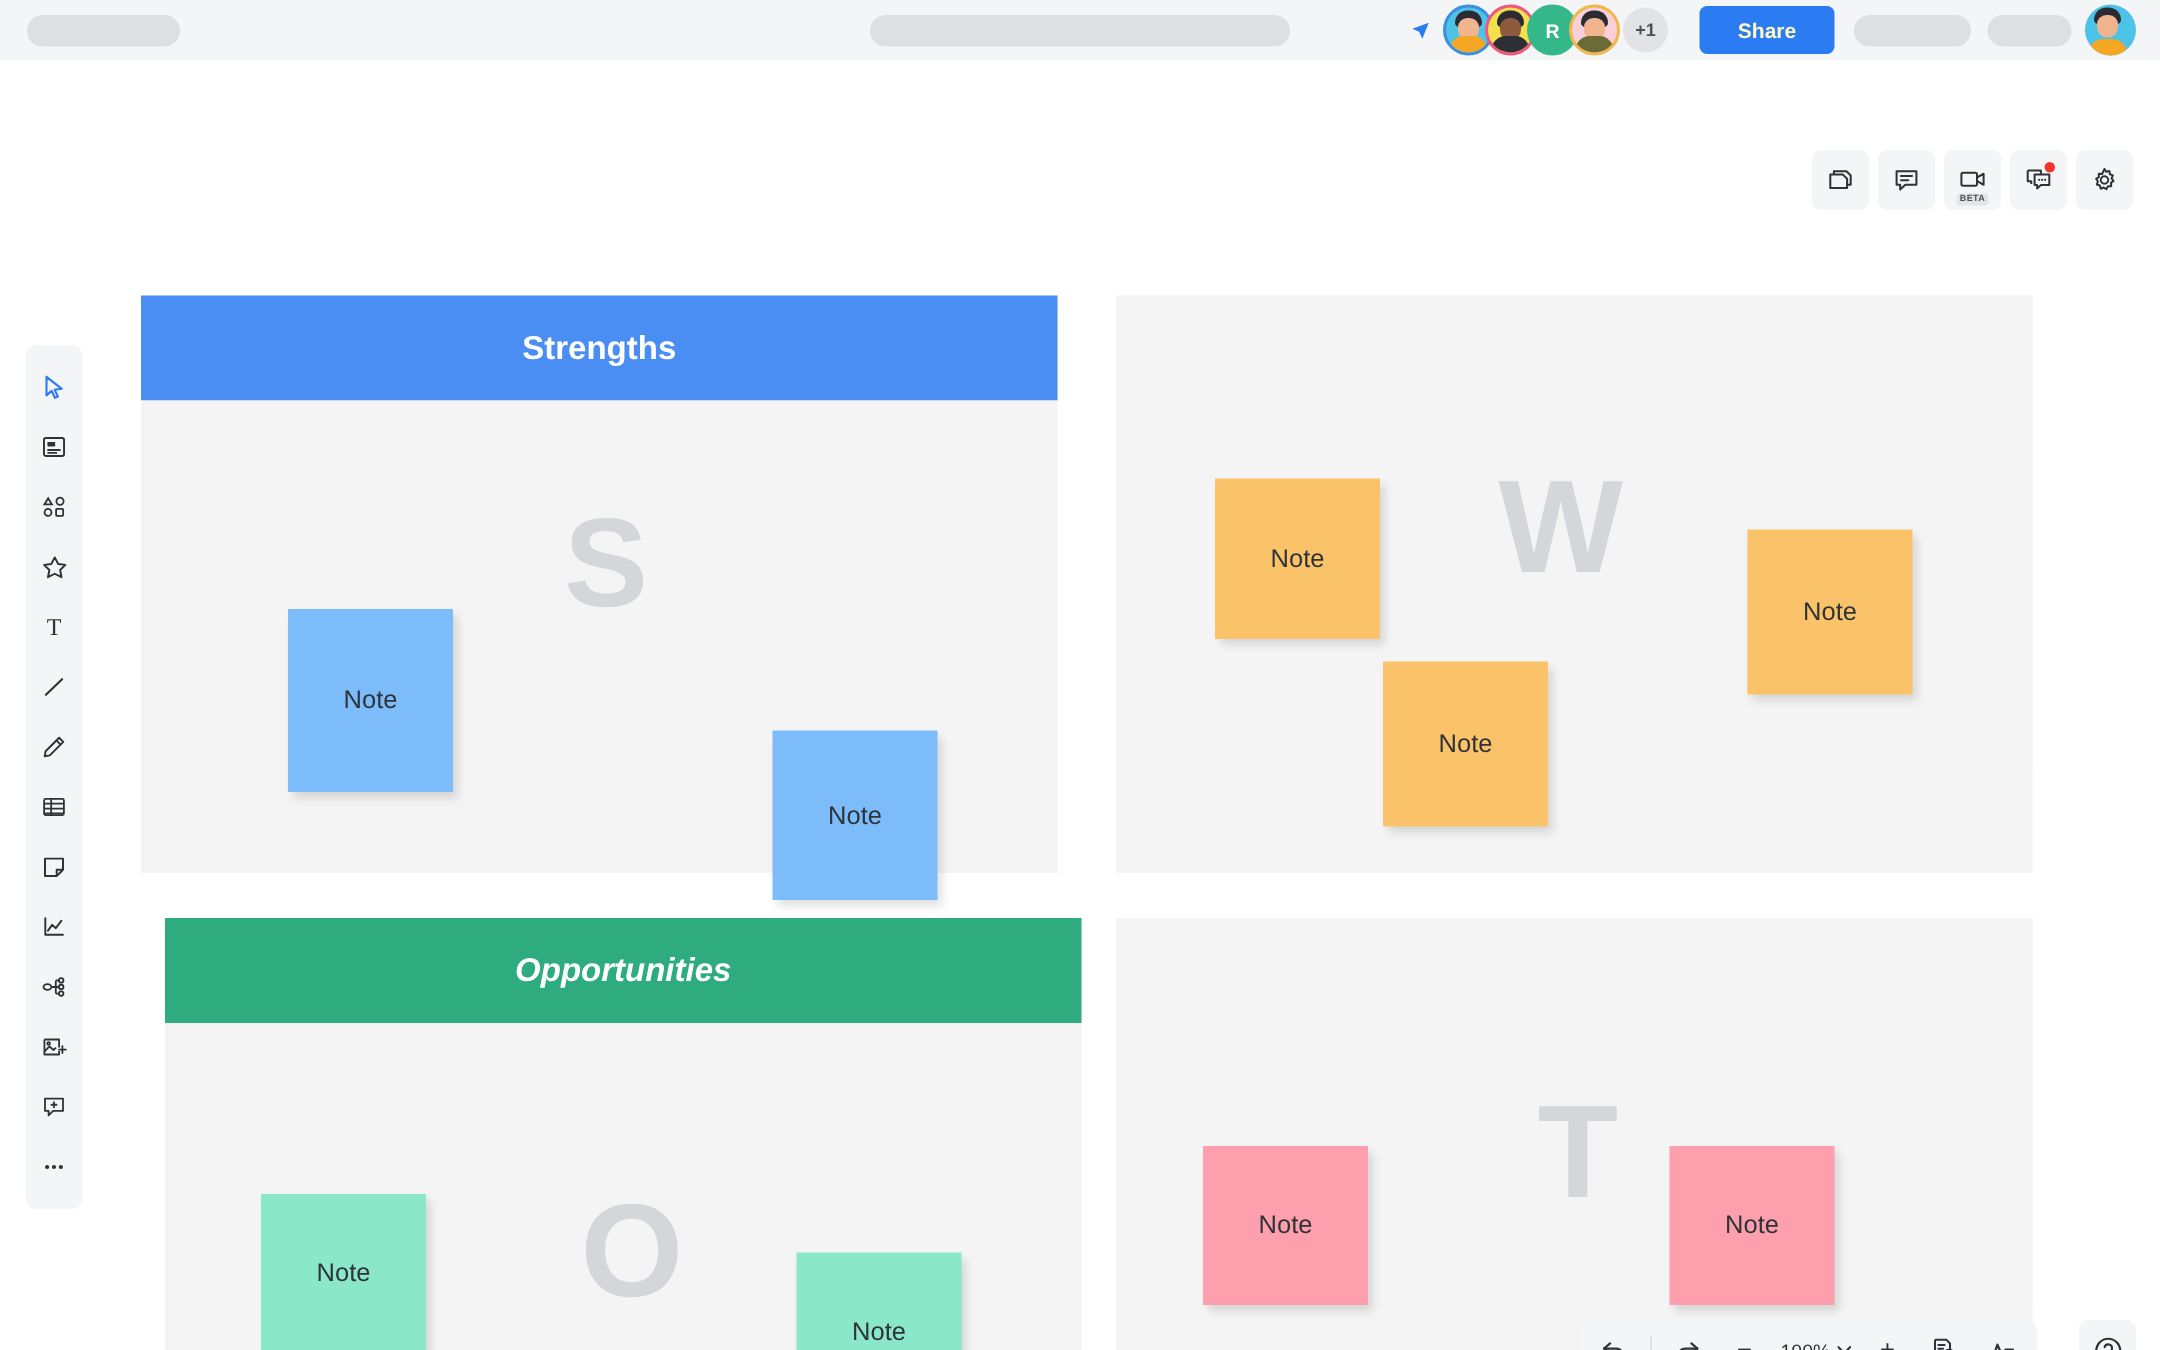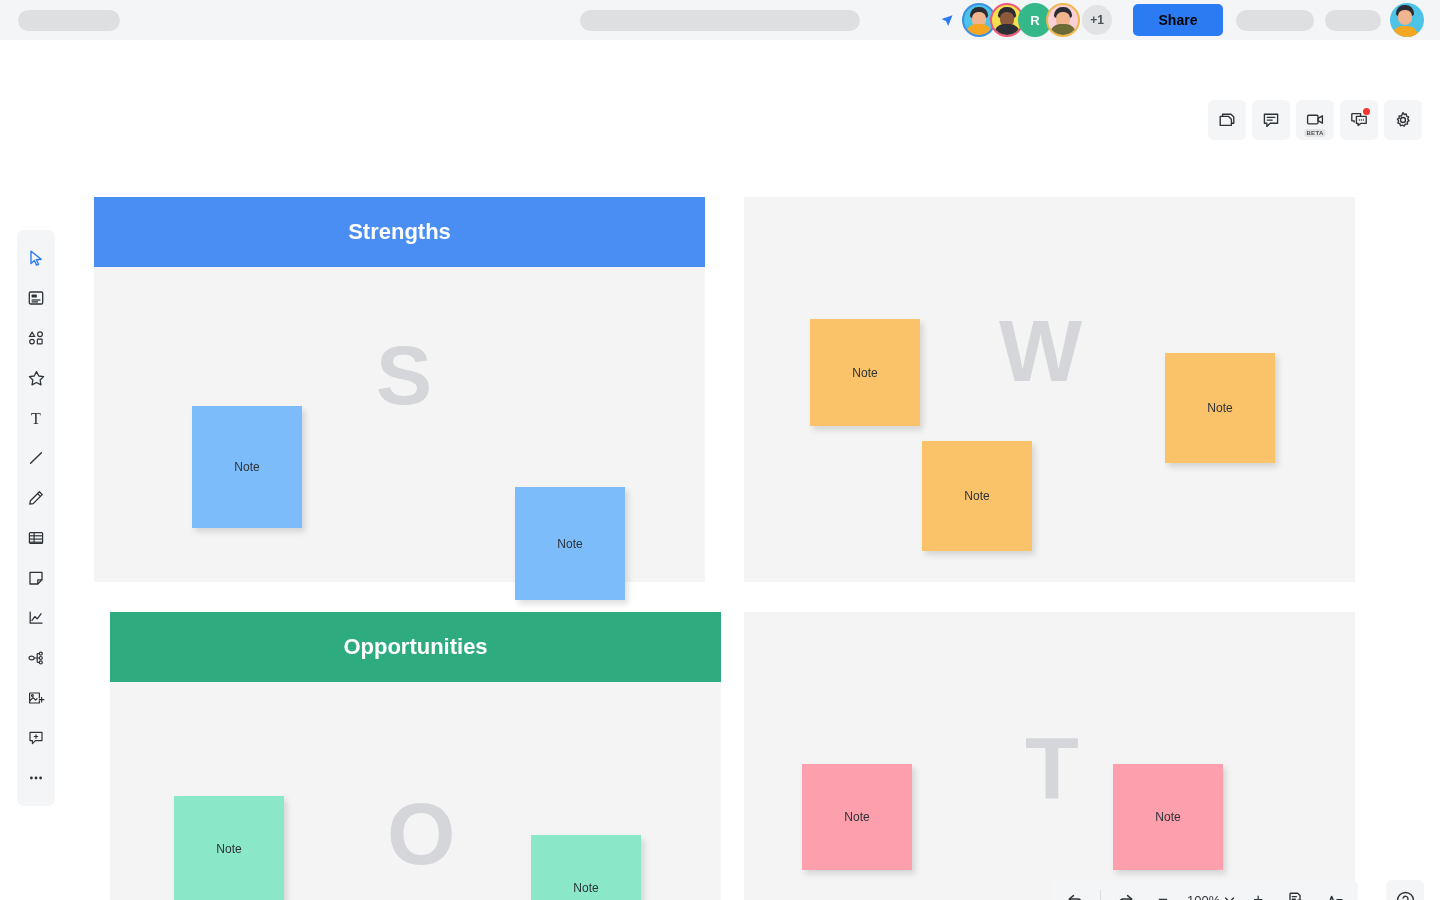--- a/index.html
+++ b/index.html
@@ -55,21 +55,21 @@
   .face .body { position:absolute; left:2px; bottom:-3px; width:26px; height:14px;
                 border-radius: 10px 10px 0 0; }
   .body-orange { background:#f5a623; }
   .body-dark   { background:#2e2f36; }
   .body-olive  { background:#6b6b35; }
   .skin-dark   { background:#8d5a3b !important; }
 
   .share-btn {
     position: absolute; left: 1133px; top: 4px;
     width: 90px; height: 32px; border-radius: 5px;
-    background: #2b7cf3; color: #000000;
+    background: #2b7cf3; color: #fef9c3;
     font-size: 14px; font-weight: 600;
     display: flex; align-items: center; justify-content: center;
     cursor: pointer; border: none;
   }
   .topbar-avatar {
     position: absolute; left: 1390px; top: 3px;
     width: 34px; height: 34px; border-radius: 50%;
     background: #4ec3e8; overflow: hidden;
   }
 
@@ -122,21 +122,21 @@
   }
   .quad-body { position: relative; width: 100%; }
   .watermark {
     position: absolute;
     color: #d4d6da; font-weight: 700; line-height: 1;
     user-select: none;
   }
   .note {
     position: absolute;
     display: flex; align-items: center; justify-content: center;
-    font-size: 12px; color: #2e3338;
+    font-size: 17px; color: #2e3338;
     box-shadow: 3px 4px 6px rgba(0,0,0,0.13);
   }
 
   .q-strengths      { left: 94px; top: 157px; width: 611px; height: 385px; }
   .q-weaknesses     { left: 744px; top: 157px; width: 611px; height: 385px; }
   .q-opportunities  { left: 110px; top: 572px; width: 611px; height: 328px; }
   .q-threats        { left: 744px; top: 572px; width: 611px; height: 328px; }
 
   
   .bottom-bar {
@@ -394,21 +394,21 @@
         <div class="note" style="left:178px; top:244px; width:110px; height:110px; background:#fac36a;">
           <span>Note</span>
         </div>
         <div class="note" style="left:421px; top:156px; width:110px; height:110px; background:#fac36a;">
           <span>Note</span>
         </div>
       </div>
     </div>
 
     <div class="quad q-opportunities">
-      <div class="quad-head" style="background: rgb(47, 171, 128);">
+      <div class="quad-head" style="background: rgb(47, 171, 128); font-style: italic;">
         <span>Opportunities</span>
       </div>
       <div class="quad-body" style="height: 258px; background: rgb(244, 244, 245);">
         <div class="watermark" style="left:277px; top:108px; font-size:88px;">O</div>
         <div class="note" style="left:64px; top:114px; width:110px; height:105px; background:#8ae8c8;">
           <span>Note</span>
         </div>
 
         <div class="note" style="left:421px; top:153px; width:110px; height:105px; background:#8ae8c8;">
           <span>Note</span>

